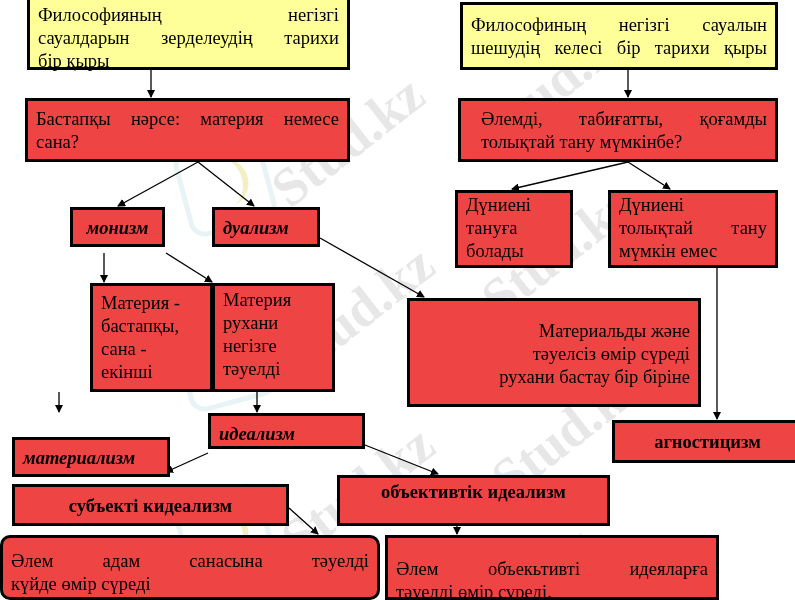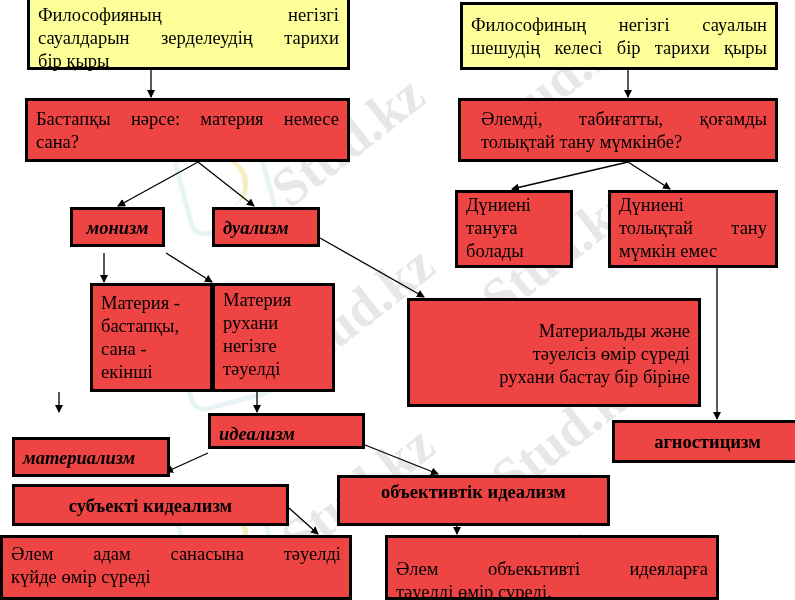--- a/index.html
+++ b/index.html
@@ -97,21 +97,21 @@
 </div>
 
 <div class="box ital" style="left:12px;top:413px;width:158px;height:40px;margin-top:24px;">материализм</div>
 
 <div class="box ital" style="left:208px;top:413px;width:157px;height:36px;">идеализм</div>
 
 <div class="box boldc" style="left:12px;top:473px;width:277px;height:42px;padding-top:8px;margin-top:11px;">субъекті кидеализм</div>
 
 <div class="box boldc" style="left:337px;top:475px;width:273px;height:51px;padding-top:3px;">объективтік идеализм</div>
 
-<div class="box just" style="left:0px;top:535px;width:352px;height:65px;padding-top:5px;">
+<div class="box just" style="left:0px;top:535px;width:380px;height:65px;padding-top:12px;border-radius:10px;">
   <span class="line-span">Әлем адам санасына тәуелді</span>
   <span class="line-span" style="text-align-last:left">күйде өмір сүреді</span>
 </div>
 
 <div class="box just" style="left:385px;top:535px;width:334px;height:65px;padding-top:20px;">
   <span class="line-span">Әлем объекьтивті идеяларға</span>
   <span class="line-span" style="text-align-last:left">тәуелді өмір сүреді.</span>
 </div>
 
 <div class="box yellow just" style="left:460px;top:2px;width:318px;height:68px;padding-top:9px;">

